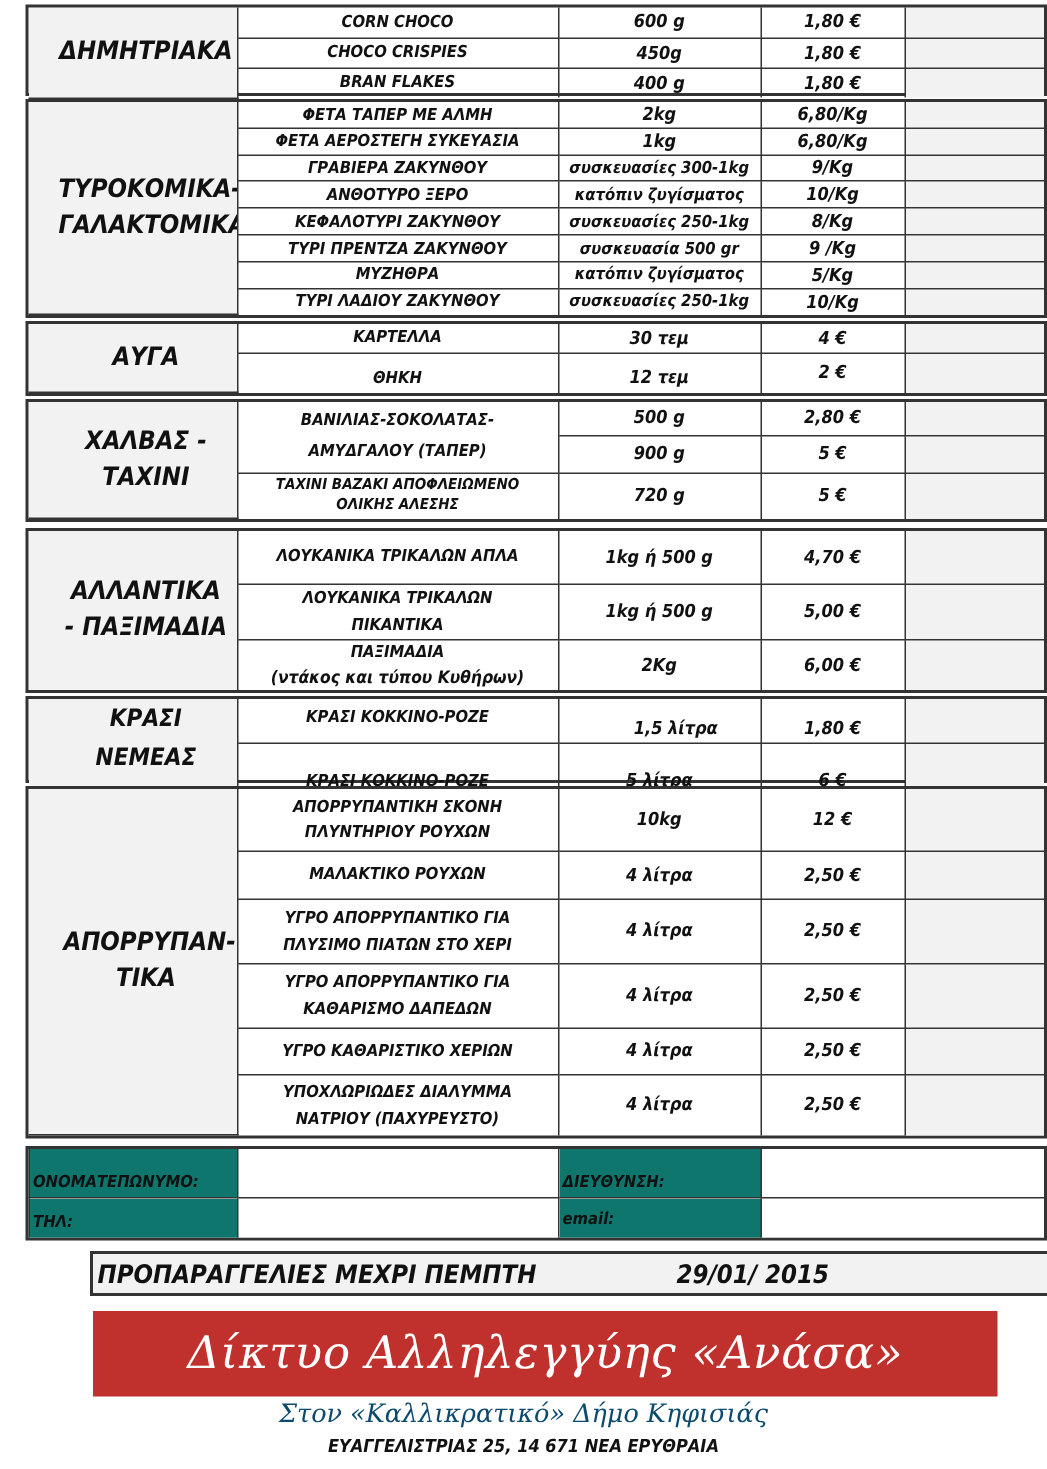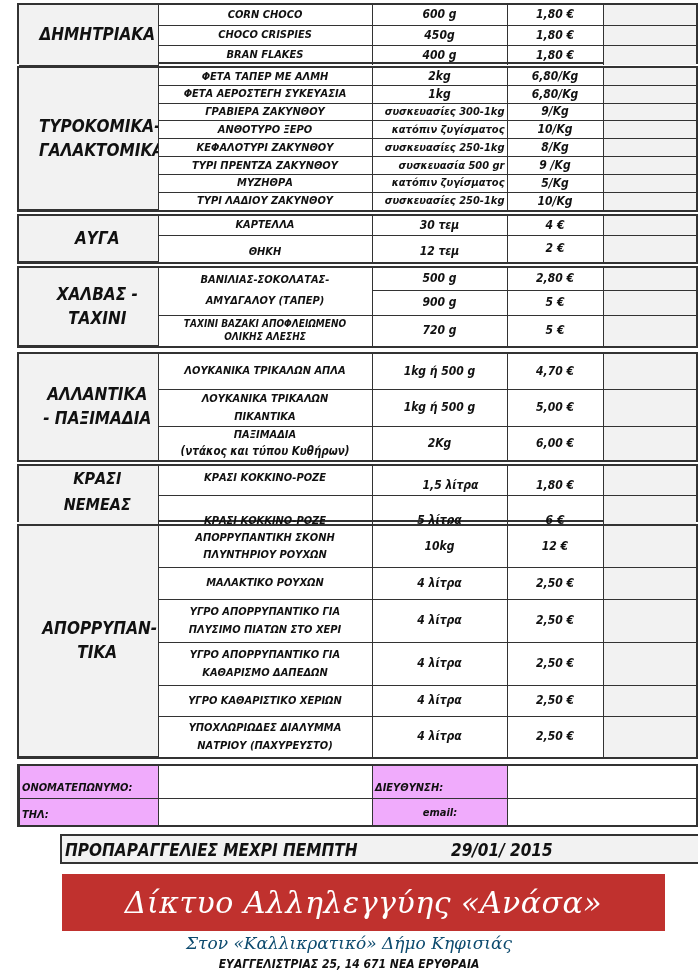--- a/index.html
+++ b/index.html
@@ -5,30 +5,30 @@
   html, body { margin:0; padding:0; background:#ffffff; }
   body { width:698px; height:979px; position:relative; overflow:hidden;
          font-family:"DejaVu Sans Condensed","DejaVu Sans", sans-serif; color:#111; }
   .sec { position:absolute; left:17px; width:681px; box-sizing:border-box;
          border:2px solid #333; border-right:2px solid #333; background:#fff; }
   .sec table { border-collapse:collapse; width:100%; height:100%; table-layout:fixed; }
   .sec td { border:1px solid #333; padding:0 2px; text-align:center; vertical-align:middle;
             font-style:italic; font-weight:bold; font-size:11px; line-height:1.25; overflow:hidden; }
   .sec td.cat { background:#f2f2f2; font-size:17px; line-height:1.4; border-left:none;padding-left:20px; }
   .sec td.qty { font-size:12px; }
-  .sec td.qty.small { font-size:11px; text-align:right; font-weight:bold;margin-top:30px; }
+  .sec td.qty.small { font-size:11px; text-align:center; font-weight:bold;margin-top:30px; }
   .sec td.price { font-size:12px; }
   .sec td.price.plain { font-style:italic; font-weight:bold; }
   .sec td.blank { background:#f2f2f2; border-right:none; }
   .sec tr:first-child td { border-top:none; }
   .sec tr:last-child td { border-bottom:none; }
   .c1 { width:139px; } .c2 { width:214px; } .c3 { width:135px; } .c4 { width:96px; } .c5 { width:auto; }
 
   .contact td { font-size:11px; text-align:left; }
-  .contact td.lbl { text-align:left; padding-left:2px; background:#f0abfc; }
+  .contact td.lbl { text-align:left; padding-left:2px; background:#0f766e; }
   .contact td.fill { background:#fff; }
 
   .deadline { position:absolute; left:17px; top:834px; width:681px; height:30px; box-sizing:border-box;
               border:2px solid #333; background:#f2f2f2; font-style:italic; font-weight:bold; font-size:17px;margin-left:43px; }
   .deadline span { position:absolute; top:4px; }
 
   .banner { position:absolute; left:62px; top:874px; width:603px; height:57px; background:#c0312e;
             display:flex; align-items:center; justify-content:center; }
   .banner-title { color:#fff; font-family:"DejaVu Serif", serif; font-style:italic; font-size:30px; letter-spacing:0.5px; }
   .sub { position:absolute; left:0; width:698px; top:933px; text-align:center;
@@ -319,21 +319,21 @@
     <tbody>
         <tr style="height:32px">
       <td class="lbl" style="vertical-align:bottom;padding-bottom:3px;">ΟΝΟΜΑΤΕΠΩΝΥΜΟ:</td>
       <td class="fill"></td>
       <td class="lbl" style="vertical-align:bottom;padding-bottom:3px;">ΔΙΕΥΘΥΝΣΗ:</td>
       <td class="fill" style="border-right:none;"></td>
     </tr>
     <tr>
       <td class="lbl" style="vertical-align:bottom;padding-bottom:3px;">ΤΗΛ:</td>
       <td class="fill"></td>
-      <td class="lbl" style="vertical-align:bottom;padding-bottom:5px;text-align:center;">email:</td>
+      <td class="lbl" style="vertical-align:bottom;padding-bottom:5px;">email:</td>
       <td class="fill" style="border-right:none;"></td>
     </tr>
   </tbody>
     </table>
 </div>
 
 <div class="deadline">
   <span style="left:3px;">ΠΡΟΠΑΡΑΓΓΕΛΙΕΣ ΜΕΧΡΙ  ΠΕΜΠΤΗ</span>
   <span style="left:389px;">29/01/ 2015</span>
 </div>

